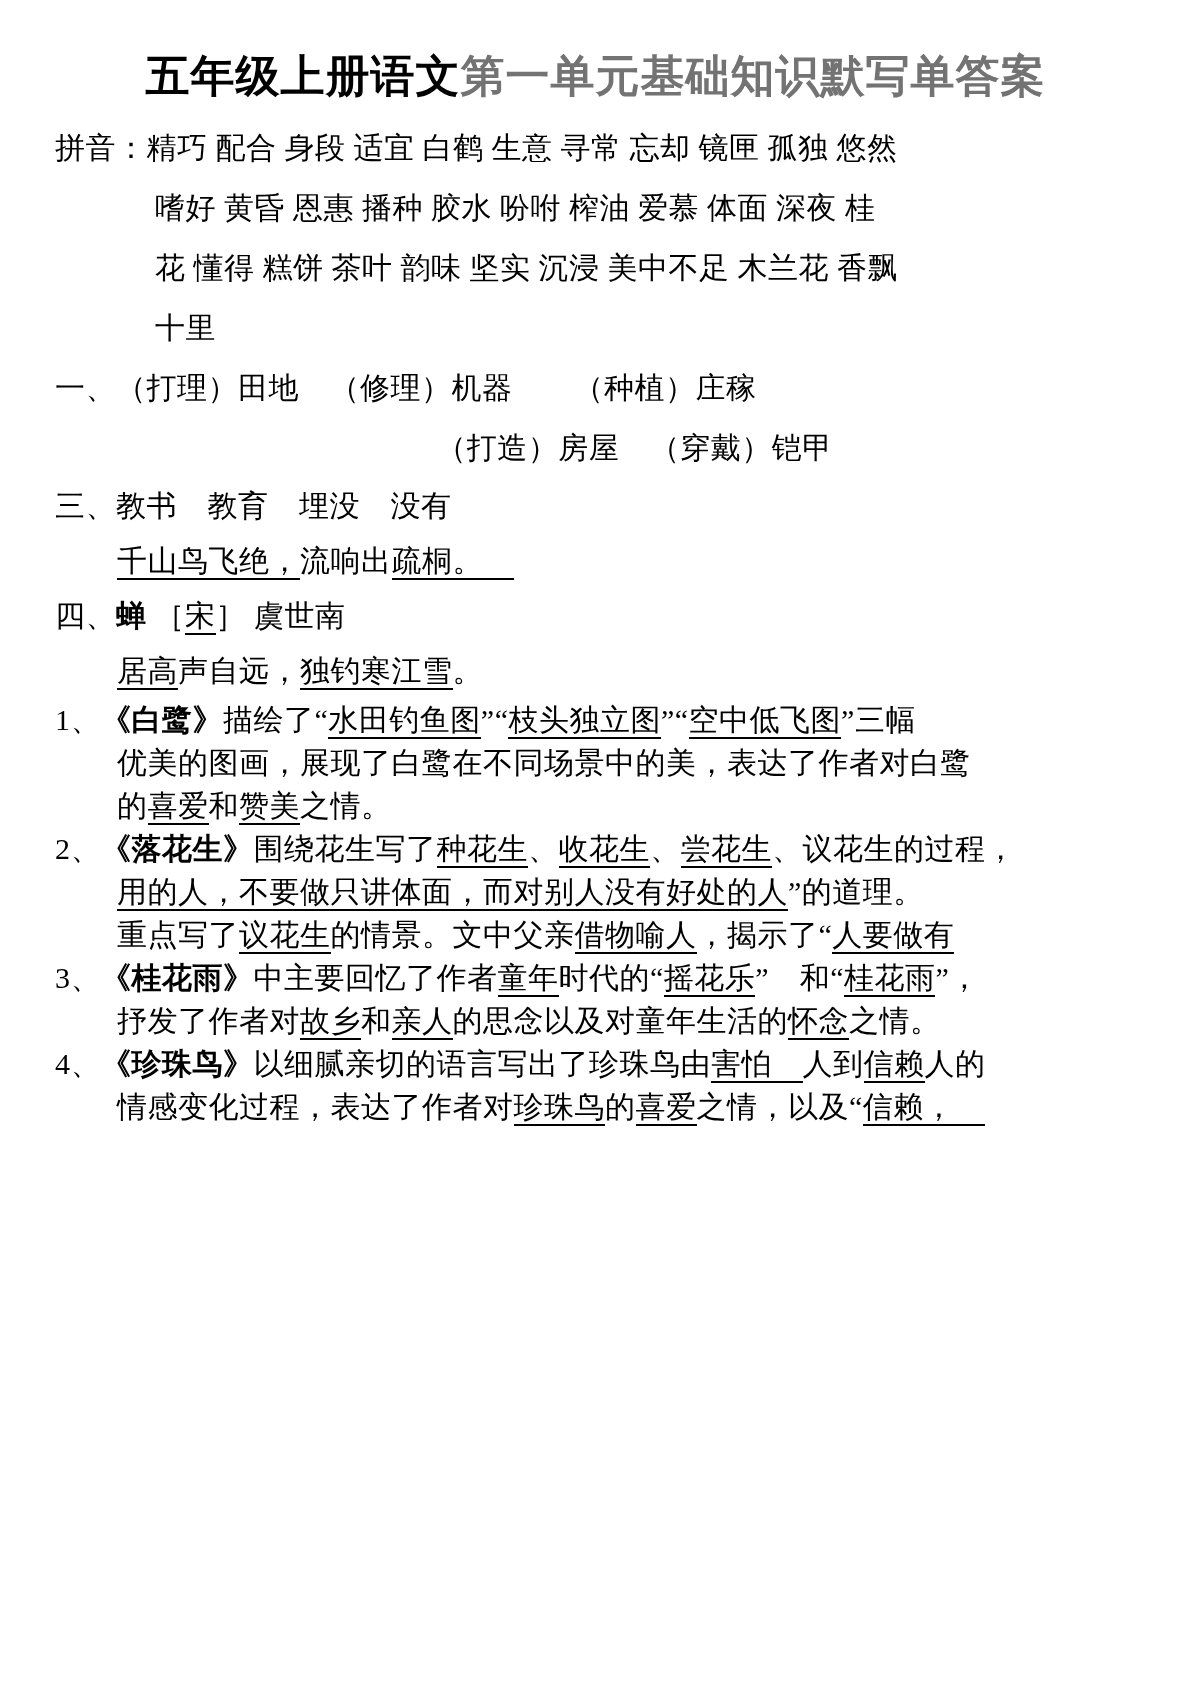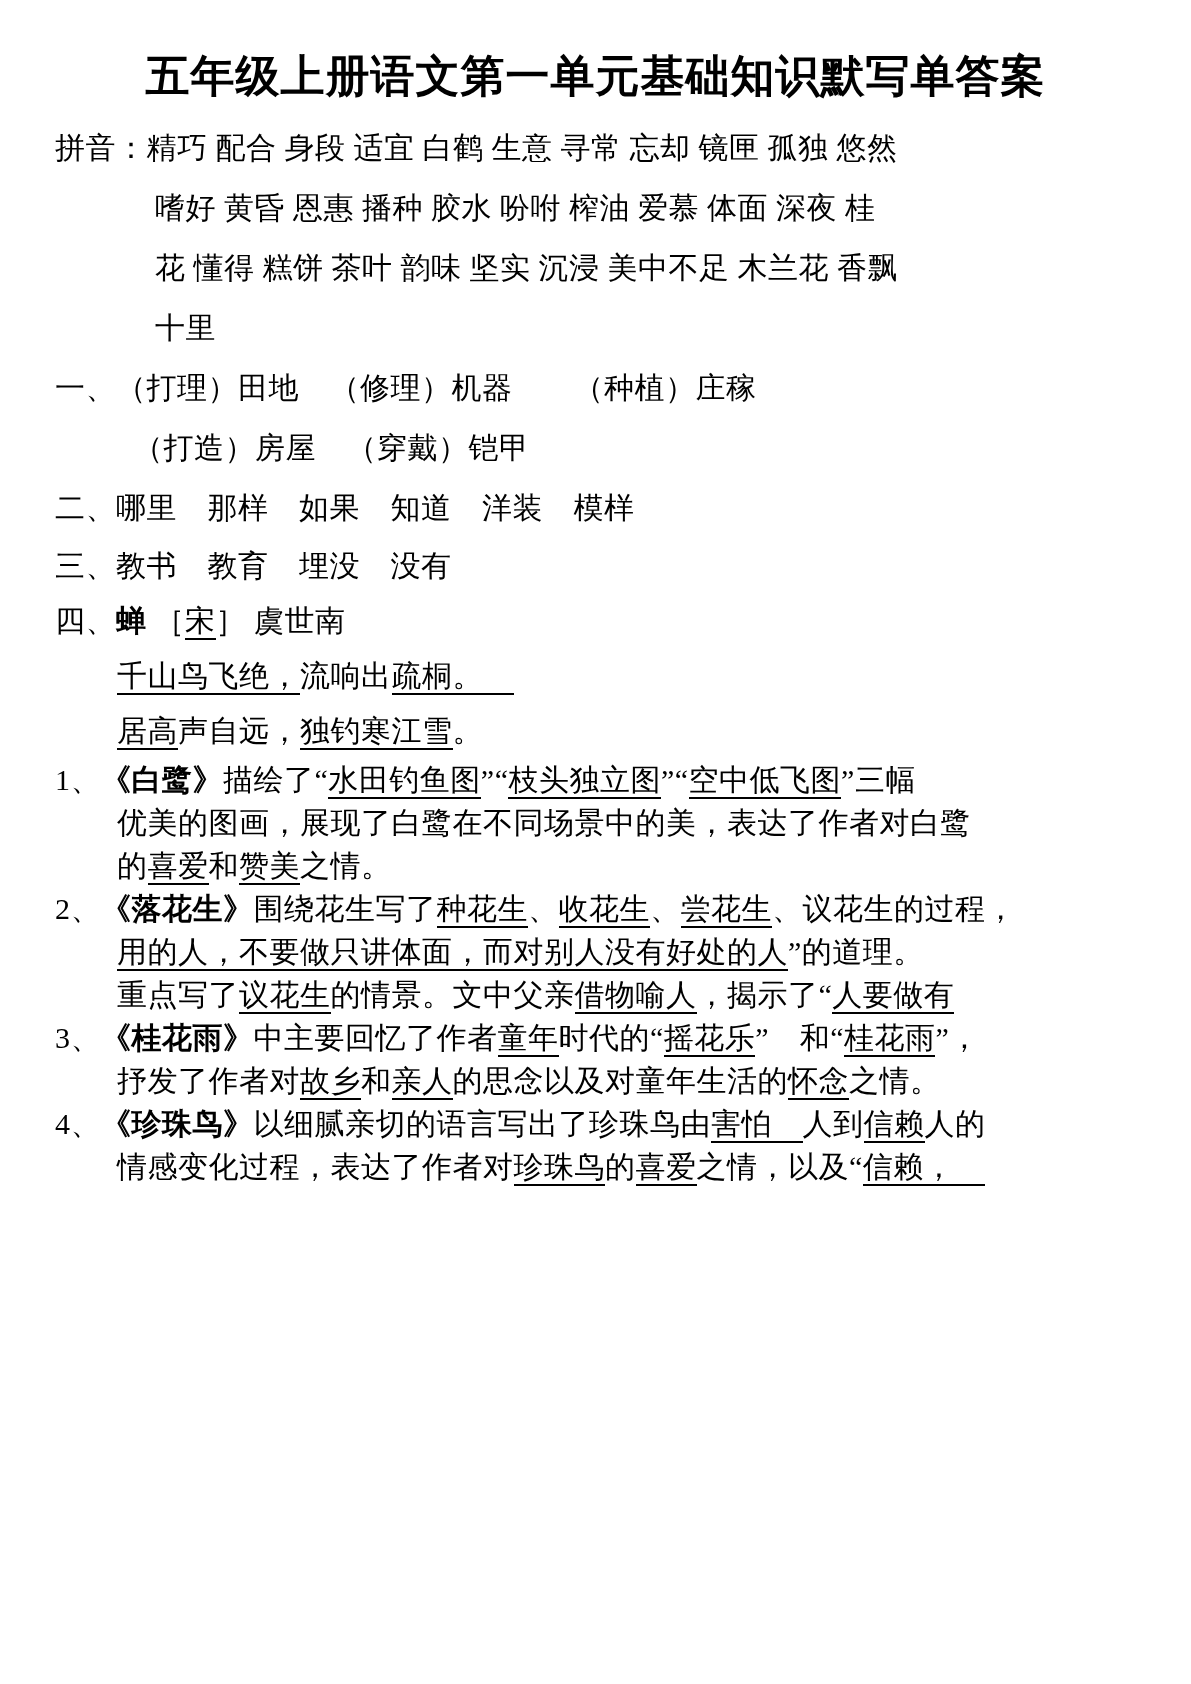--- a/index.html
+++ b/index.html
@@ -22,58 +22,57 @@
   }
   .title {
     text-align: center;
     font-size: 44px;
     font-weight: bold;
     line-height: 54px;
     margin-bottom: 14px;
     white-space: nowrap;
     letter-spacing: 1px;
   }
-  .title .red { color: #000000; }
+  .title .red { color: #737373; }
   .doc-body { font-size: 30px; }
   .line {
     white-space: pre-wrap;
     letter-spacing: 0.5px;
   }
   
   .sp-loose { line-height: 60px; }
   .sp-mid   { line-height: 55px; }
   .sp-tight { line-height: 43px; }
   .item-start { }
   
   .ind-a { padding-left: 100px; }  
-  .ind-b { padding-left: 78px; }   
+  .ind-b { padding-left: 78px; text-align: center; }   
   .ind-c { padding-left: 62px; }   
   
   .seg { display: inline; }
   .b { font-weight: bold; }
   .u { border-bottom: 2px solid #000; padding-bottom: 1px; }
 </style>
 </head>
 <body>
 
 <div class="page">
   <div class="title">
     <span>五年级上册语文</span><span class="red">第一单元基础知识默写单答案</span>
   </div>
   <div class="doc-body" id="doc-body">
       <div class="line sp-loose"><span class="seg">拼音：精巧 配合 身段 适宜 白鹤 生意 寻常 忘却 镜匣 孤独 悠然</span></div>
       <div class="line sp-loose ind-a"><span class="seg">嗜好 黄昏 恩惠 播种 胶水 吩咐 榨油 爱慕 体面 深夜 桂</span></div>
       <div class="line sp-loose ind-a"><span class="seg">花 懂得 糕饼 茶叶 韵味 坚实 沉浸 美中不足 木兰花 香飘</span></div>
       <div class="line sp-loose ind-a"><span class="seg">十里</span></div>
       <div class="line sp-loose"><span class="seg">一、（打理）田地　（修理）机器　　（种植）庄稼</span></div>
       <div class="line sp-loose ind-b"><span class="seg">（打造）房屋　（穿戴）铠甲</span></div>
-      <div class="line sp-loose"><span class="seg">二、哪里　那样　如果　知道　洋装　模样</span></div>
       <div class="line sp-mid"><span class="seg">三、教书　教育　埋没　没有</span></div>
+      <div class="line sp-mid ind-c"><span class="seg u">千山鸟飞绝，</span><span class="seg">流响出</span><span class="seg u">疏桐。　</span></div>
       <div class="line sp-mid"><span class="seg">四、</span><span class="seg b">蝉</span><span class="seg"> ［</span><span class="seg u">宋</span><span class="seg">］ 虞世南</span></div>
-      <div class="line sp-mid ind-c"><span class="seg u">千山鸟飞绝，</span><span class="seg">流响出</span><span class="seg u">疏桐。　</span></div>
       <div class="line sp-mid ind-c"><span class="seg u">居高</span><span class="seg">声自远，</span><span class="seg u">独钓寒江雪</span><span class="seg">。</span></div>
       <div class="line sp-tight item-start"><span class="seg">1、</span><span class="seg b">《白鹭》</span><span class="seg">描绘了“</span><span class="seg u">水田钓鱼图</span><span class="seg">”“</span><span class="seg u">枝头独立图</span><span class="seg">”“</span><span class="seg u">空中低飞图</span><span class="seg">”三幅</span></div>
       <div class="line sp-tight ind-c"><span class="seg">优美的图画，展现了白鹭在不同场景中的美，表达了作者对白鹭</span></div>
       <div class="line sp-tight ind-c"><span class="seg">的</span><span class="seg u">喜爱</span><span class="seg">和</span><span class="seg u">赞美</span><span class="seg">之情。</span></div>
       <div class="line sp-tight item-start"><span class="seg">2、</span><span class="seg b">《落花生》</span><span class="seg">围绕花生写了</span><span class="seg u">种花生</span><span class="seg">、</span><span class="seg u">收花生</span><span class="seg">、</span><span class="seg u">尝花生</span><span class="seg">、议花生的过程，</span></div>
       <div class="line sp-tight ind-c"><span class="seg u">用的人，不要做只讲体面，而对别人没有好处的人</span><span class="seg">”的道理。</span></div>
       <div class="line sp-tight ind-c"><span class="seg">重点写了</span><span class="seg u">议花生</span><span class="seg">的情景。文中父亲</span><span class="seg u">借物喻人</span><span class="seg">，揭示了“</span><span class="seg u">人要做有</span></div>
       <div class="line sp-tight item-start"><span class="seg">3、</span><span class="seg b">《桂花雨》</span><span class="seg">中主要回忆了作者</span><span class="seg u">童年</span><span class="seg">时代的“</span><span class="seg u">摇花乐</span><span class="seg">”　和“</span><span class="seg u">桂花雨</span><span class="seg">”，</span></div>
       <div class="line sp-tight ind-c"><span class="seg">抒发了作者对</span><span class="seg u">故乡</span><span class="seg">和</span><span class="seg u">亲人</span><span class="seg">的思念以及对童年生活的</span><span class="seg u">怀念</span><span class="seg">之情。</span></div>
       <div class="line sp-tight item-start"><span class="seg">4、</span><span class="seg b">《珍珠鸟》</span><span class="seg">以细腻亲切的语言写出了珍珠鸟由</span><span class="seg u">害怕　</span><span class="seg">人到</span><span class="seg u">信赖</span><span class="seg">人的</span></div>

